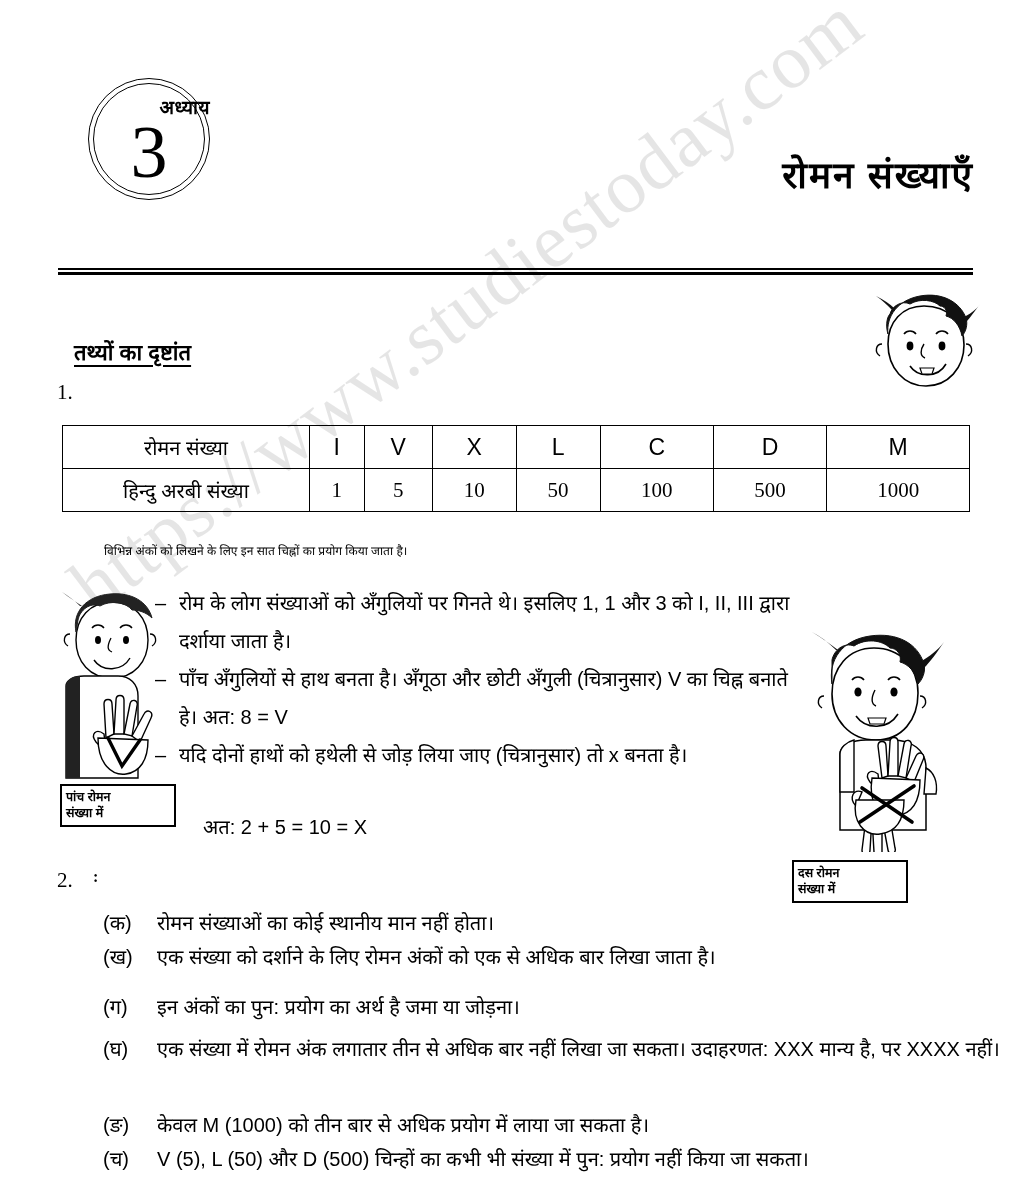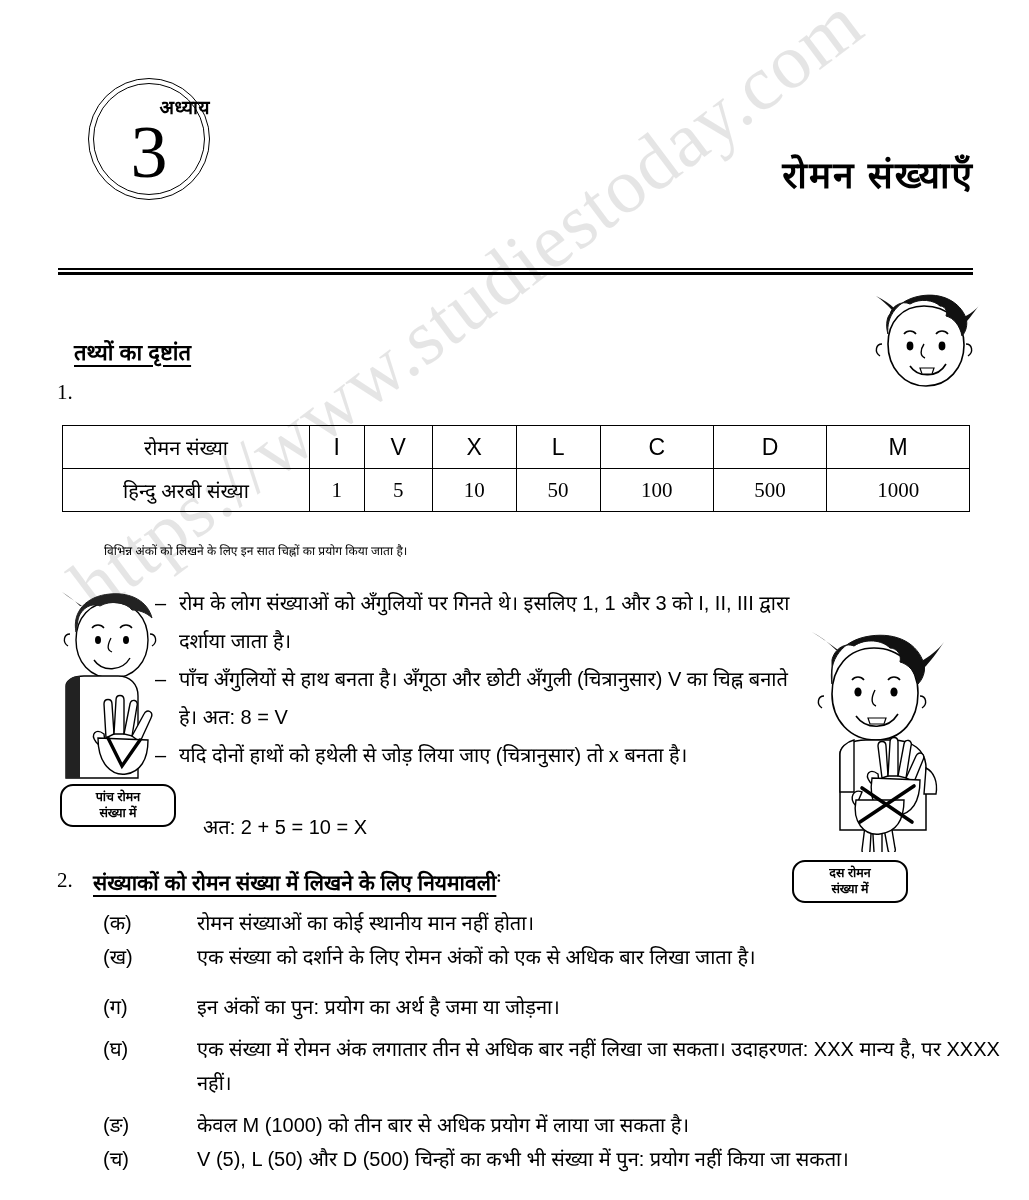--- a/index.html
+++ b/index.html
@@ -217,41 +217,41 @@
     font-family: "Liberation Sans", sans-serif;
     font-size: 20px;
     line-height: 34px;
     left: 103px;
     width: 900px;
   }
   .letter-item .lbl {
     flex: 0 0 54px;
     width: 54px;
   }
-  .letter-item .ltext { flex: 1 1 auto; margin-left: 40px; }
+  .letter-item .ltext { flex: 1 1 auto; }
 
   #li-a { top: 906px; }
   #li-b { top: 940px; }
   #li-c { top: 990px; }
   #li-d { top: 1032px; }
   #li-e { top: 1108px; }
   #li-f { top: 1142px; }
 
   
   .illus { position: absolute; z-index: 7; }
   #illus-head { left: 862px; top: 288px; width: 128px; height: 110px; }
   #illus-hand { left: 56px; top: 588px; width: 118px; height: 200px; }
   #illus-clap { left: 806px; top: 622px; width: 172px; height: 230px; }
 
   .caption-box {
     position: absolute;
     border: 2px solid #000;
-    border-radius: 13px;
+    border-radius: 0;
     background: #fff;
-    text-align: center;
+    text-align: left;
     font-family: "Liberation Sans", sans-serif;
     font-size: 12.5px;
     font-weight: 700;
     line-height: 16px;
     padding: 3px 4px 4px;
     z-index: 12;
   }
   #caption-five { left: 60px; top: 784px; width: 104px; }
   #caption-ten  { left: 792px; top: 860px; width: 104px; }
 </style>
@@ -419,21 +419,20 @@
     </svg>
   </div>
 
   <div class="caption-box" id="caption-ten">
     <div>दस रोमन</div>
     <div>संख्या में</div>
   </div>
 
   <div class="num-item" id="item2">
     <span class="num">2.</span>
-    <span class="body">संख्याकों को रोमन संख्या में लिखने के लिए नियमावली</span>
     <span class="colon"> :</span>
   </div>
 
   <div class="letter-item" id="li-a">
     <span class="lbl">(क)</span>
     <span class="ltext">रोमन संख्याओं का कोई स्थानीय मान नहीं होता।</span>
   </div>
   <div class="letter-item" id="li-b">
     <span class="lbl">(ख)</span>
     <span class="ltext">एक संख्या को दर्शाने के लिए रोमन अंकों को एक से अधिक बार लिखा जाता है।</span>

